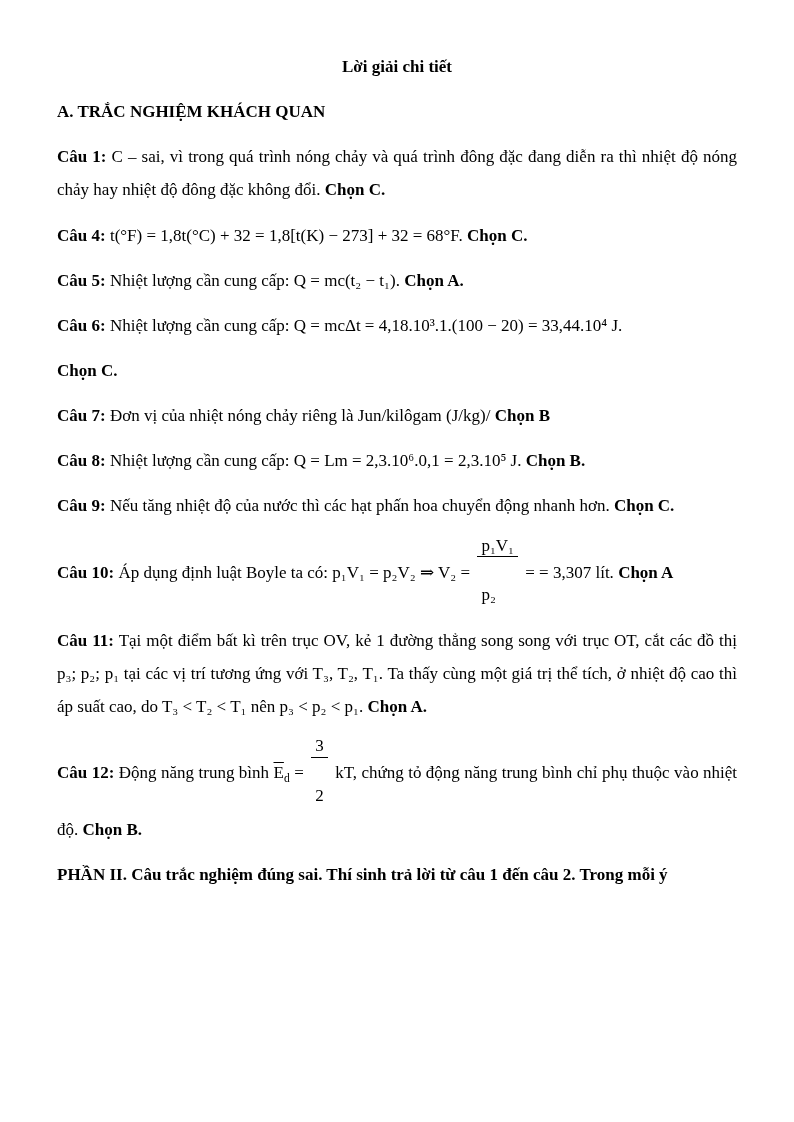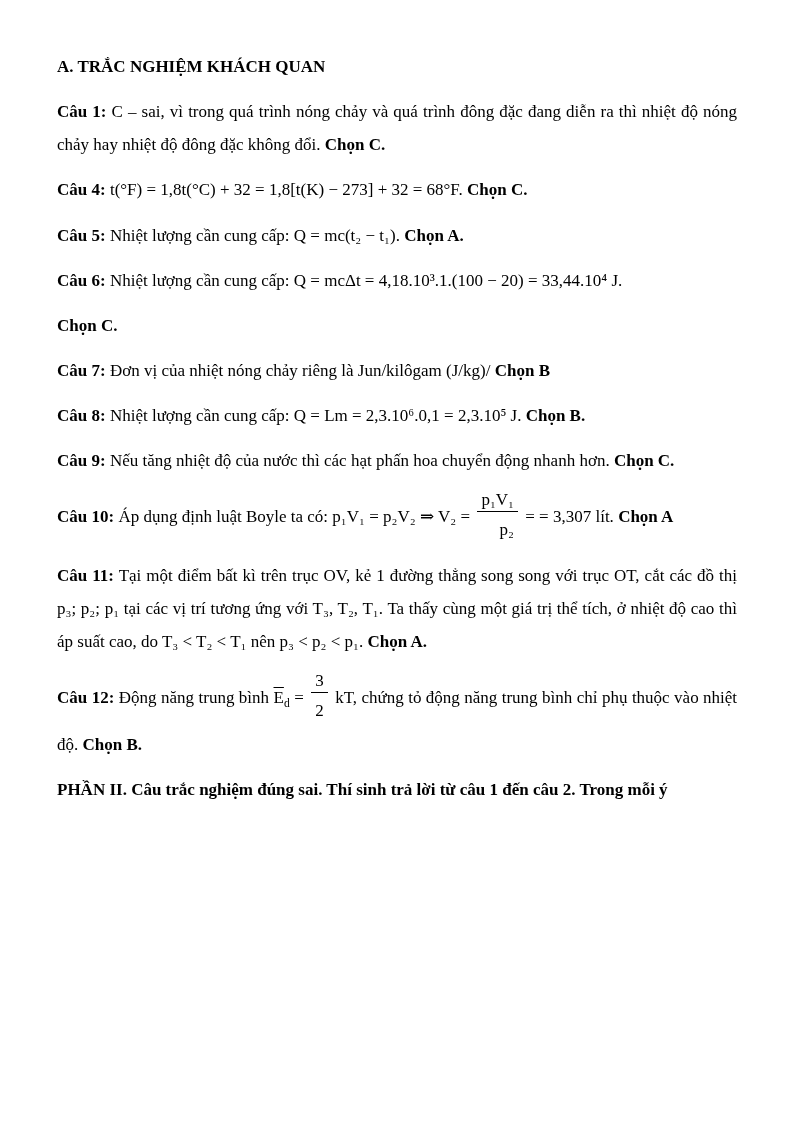--- a/index.html
+++ b/index.html
@@ -21,35 +21,39 @@
   p.para {
     text-align: justify;
     line-height: 1.95;
     margin-bottom: 12px;
   }
   p.center { text-align: center; }
   b { font-weight: bold; }
   .frac {
     display: inline-flex;
     flex-direction: column;
-    text-align: right;
+    text-align: left;
     vertical-align: middle;
     line-height: 1.25;
     margin: 0 3px;
+    gap: 20px;
   }
   .frac .num { border-bottom: 1px solid #000; padding: 0 4px; display: block; }
   .frac .den { padding: 7px 4px; display: block; }
   .ol { text-decoration: overline; }
   sub { font-size: 0.68em; line-height: 0; }
 </style>
 </head>
 <body>
 
 <div class="page">
 
+  <p class="para center">
+    <b>Lời giải chi tiết</b>
+  </p>
 
   <p class="para">
     <b>A. TRẮC NGHIỆM KHÁCH QUAN</b>
   </p>
 
 
   <p class="para">
     <b>Câu 1:</b>
     <span>C – sai, vì trong quá trình nóng chảy và quá trình đông đặc đang diễn ra thì nhiệt độ nóng chảy hay nhiệt độ đông đặc không đổi.</span>
     <b>Chọn C.</b>

